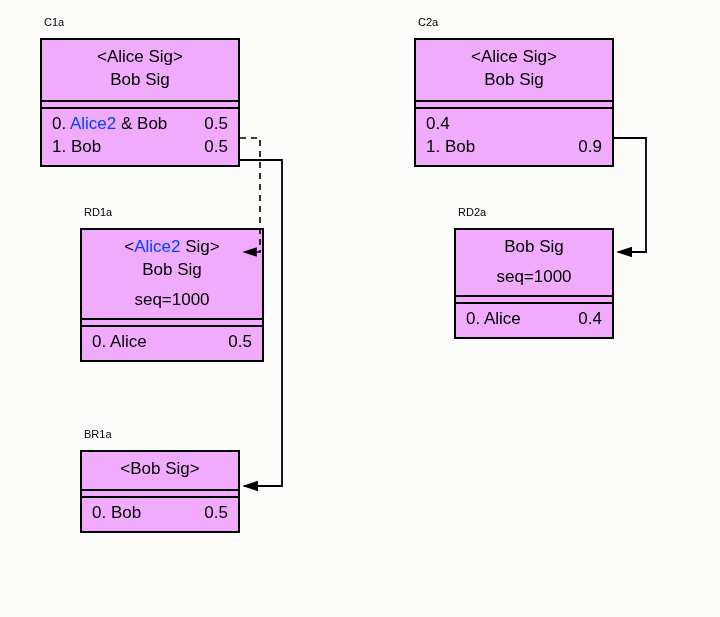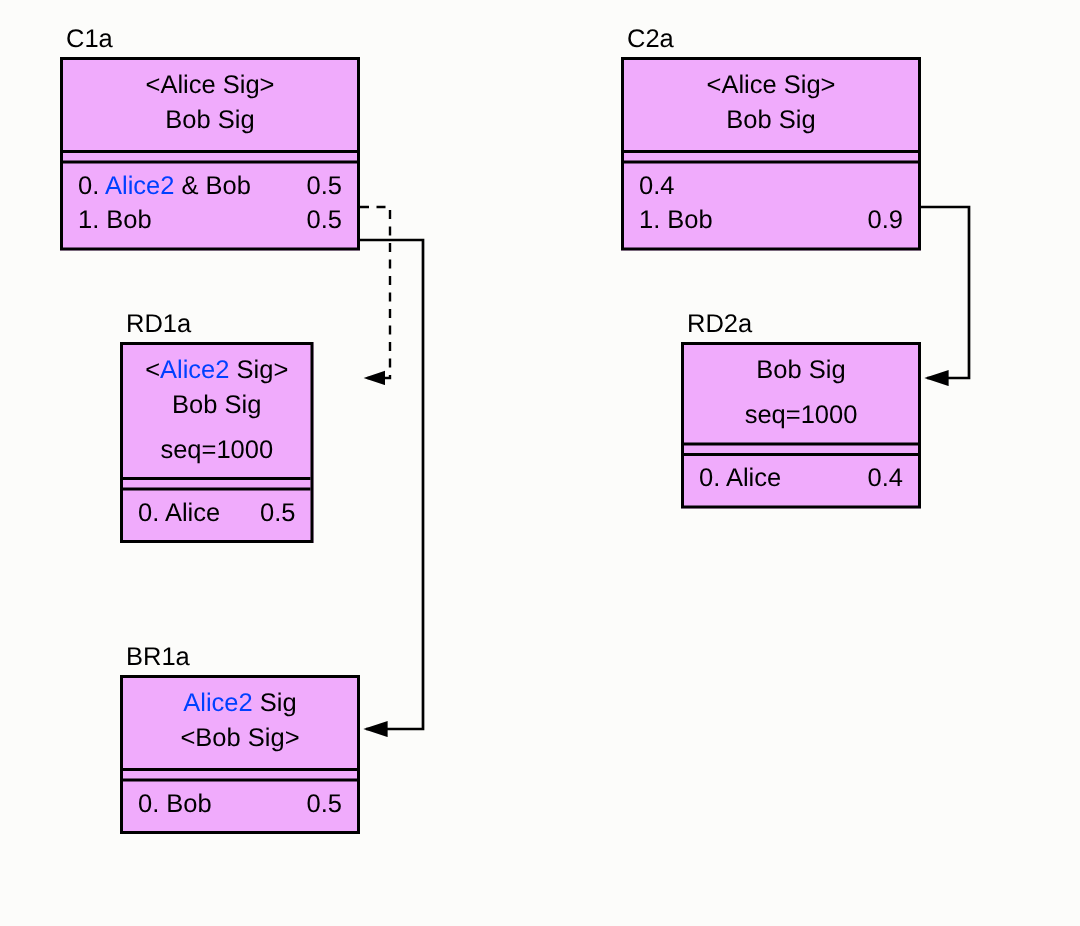--- a/index.html
+++ b/index.html
@@ -14,21 +14,21 @@
     color: #000;
     position: relative;
   }
   .box {
     position: absolute;
     border: 2px solid #000;
     background: #f0abfc;
   }
   .label {
     position: absolute;
-    font-size: 17px;
+    font-size: 11px;
   }
   .sig-area {
     text-align: center;
     padding: 6px 8px 8px 8px;
     border-bottom: 2px solid #000;
     line-height: 1.35;
   }
   .spacer {
     height: 7px;
     border-bottom: 2px solid #000;
@@ -96,21 +96,21 @@
     <div class="orow">
       <span>0.4</span>
     </div>
     <div class="orow">
       <span>1. Bob</span>
       <span>0.9</span>
     </div>
   </div>
 </div>
 
-<div class="box" style="left:80px; top:228px; width:129px;">
+<div class="box" style="left:80px; top:228px; width:184px;">
   <div class="sig-area" style="border-bottom:none;">
     <div>
       <span>&lt;</span><span class="blue">Alice2</span><span> Sig&gt;</span>
     </div>
     <div>Bob Sig</div>
   </div>
   <div class="seq">seq=1000</div>
   <div style="border-top:2px solid #000;"></div>
   <div class="spacer"></div>
   <div class="outputs">
@@ -132,23 +132,20 @@
     <div class="orow">
       <span>0. Alice</span>
       <span>0.4</span>
     </div>
   </div>
 </div>
 
 <div class="box" style="left:80px; top:450px; width:160px;">
   <div class="sig-area">
     <div>
-      <span class="blue">Alice2</span><span> Sig</span>
-    </div>
-    <div>
       <span>&lt;</span><span>Bob Sig</span><span>&gt;</span>
     </div>
   </div>
   <div class="spacer"></div>
   <div class="outputs">
     <div class="orow">
       <span>0. Bob</span>
       <span>0.5</span>
     </div>
   </div>

